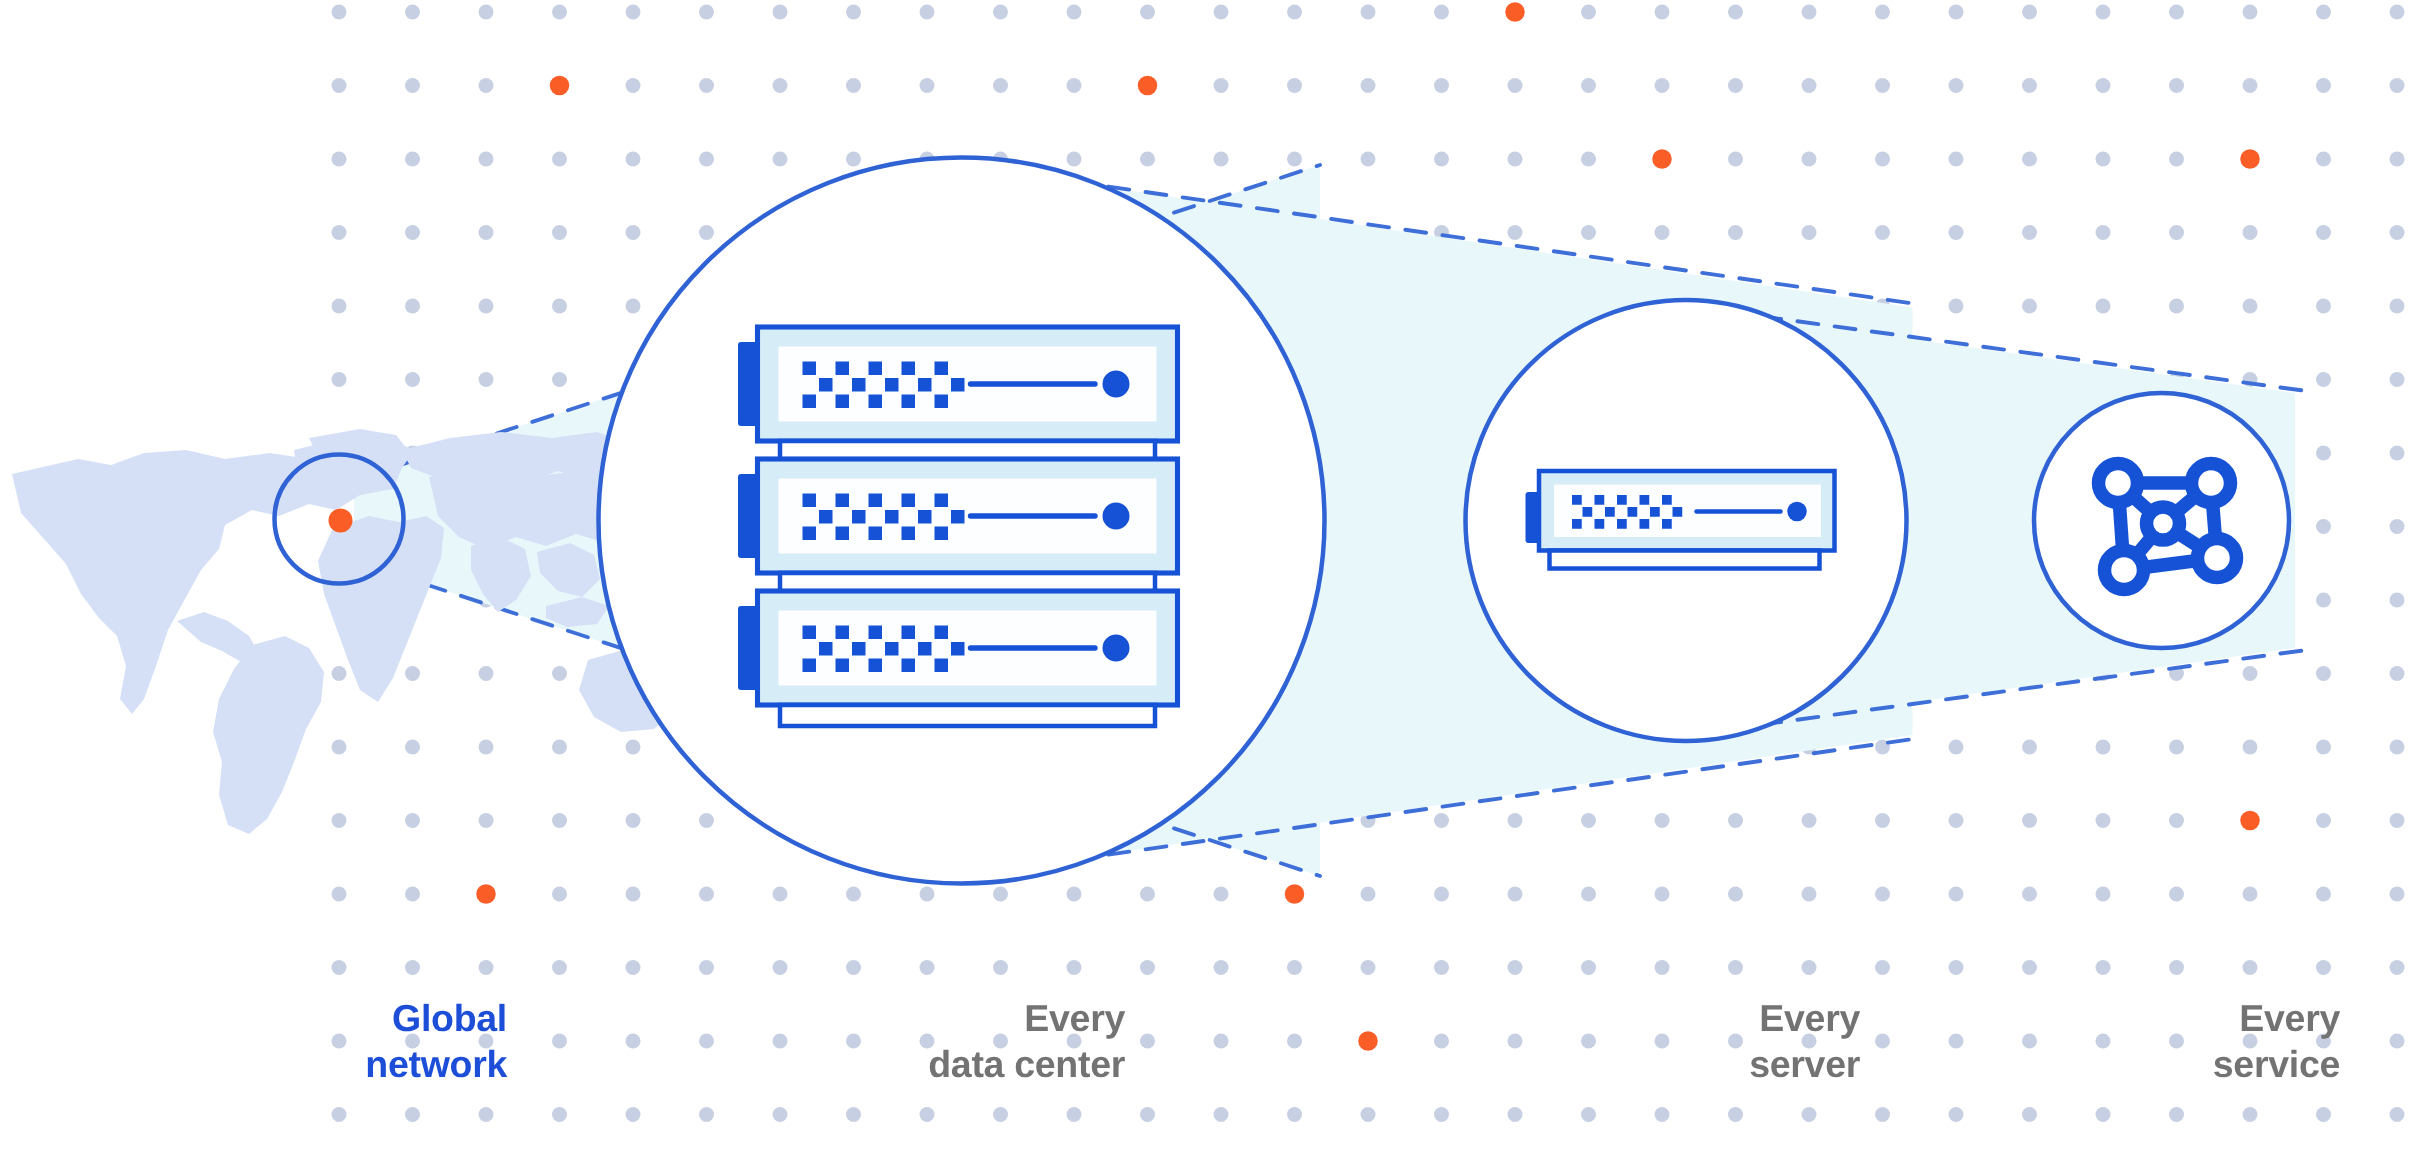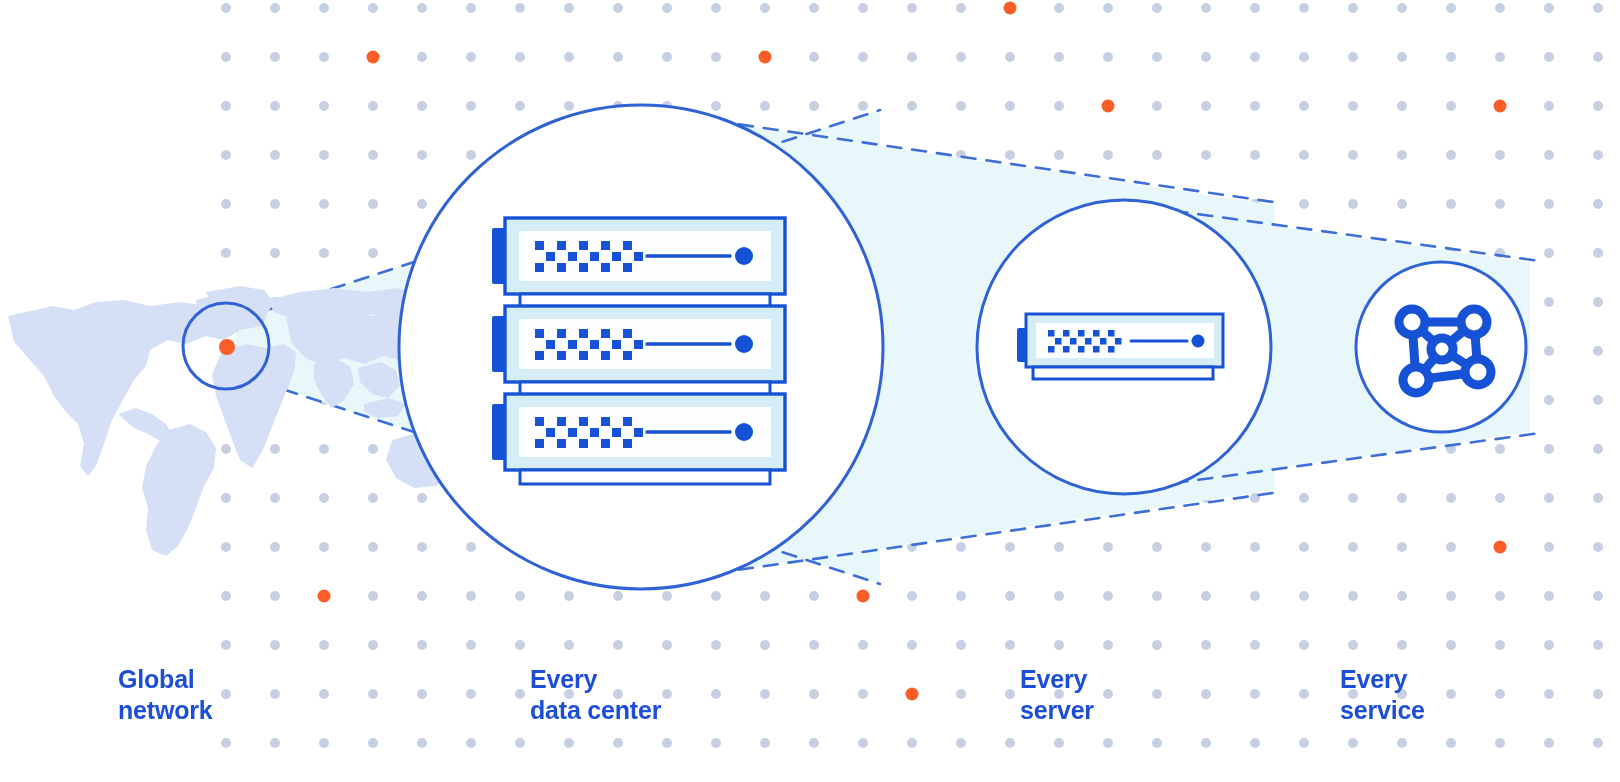--- a/index.html
+++ b/index.html
@@ -19,29 +19,29 @@
   }
   #stage svg.layer {
     position: absolute;
     left: 0;
     top: 0;
     width: 1620px;
     height: 782px;
   }
   .caption {
     position: absolute;
-    text-align: left;
+    text-align: right;
     font-family: "Liberation Sans", sans-serif;
     font-size: 25px;
     font-weight: 700;
     line-height: 1.22;
     letter-spacing: -0.2px;
     white-space: pre-line;
   }
-  .caption.dark { color: #1d4ed8; }
+  .caption.dark { color: #737373; }
   .caption.accent { color: #1d4ed8; }
   #cap-global   { left: 118px; top: 664px; width: 220px; }
   #cap-dc       { left: 530px; top: 664px; width: 220px; }
   #cap-server   { left: 1020px; top: 664px; width: 220px; }
   #cap-service  { left: 1340px; top: 664px; width: 220px; }
 </style>
 </head>
 <body>
 
 <div id="stage">

